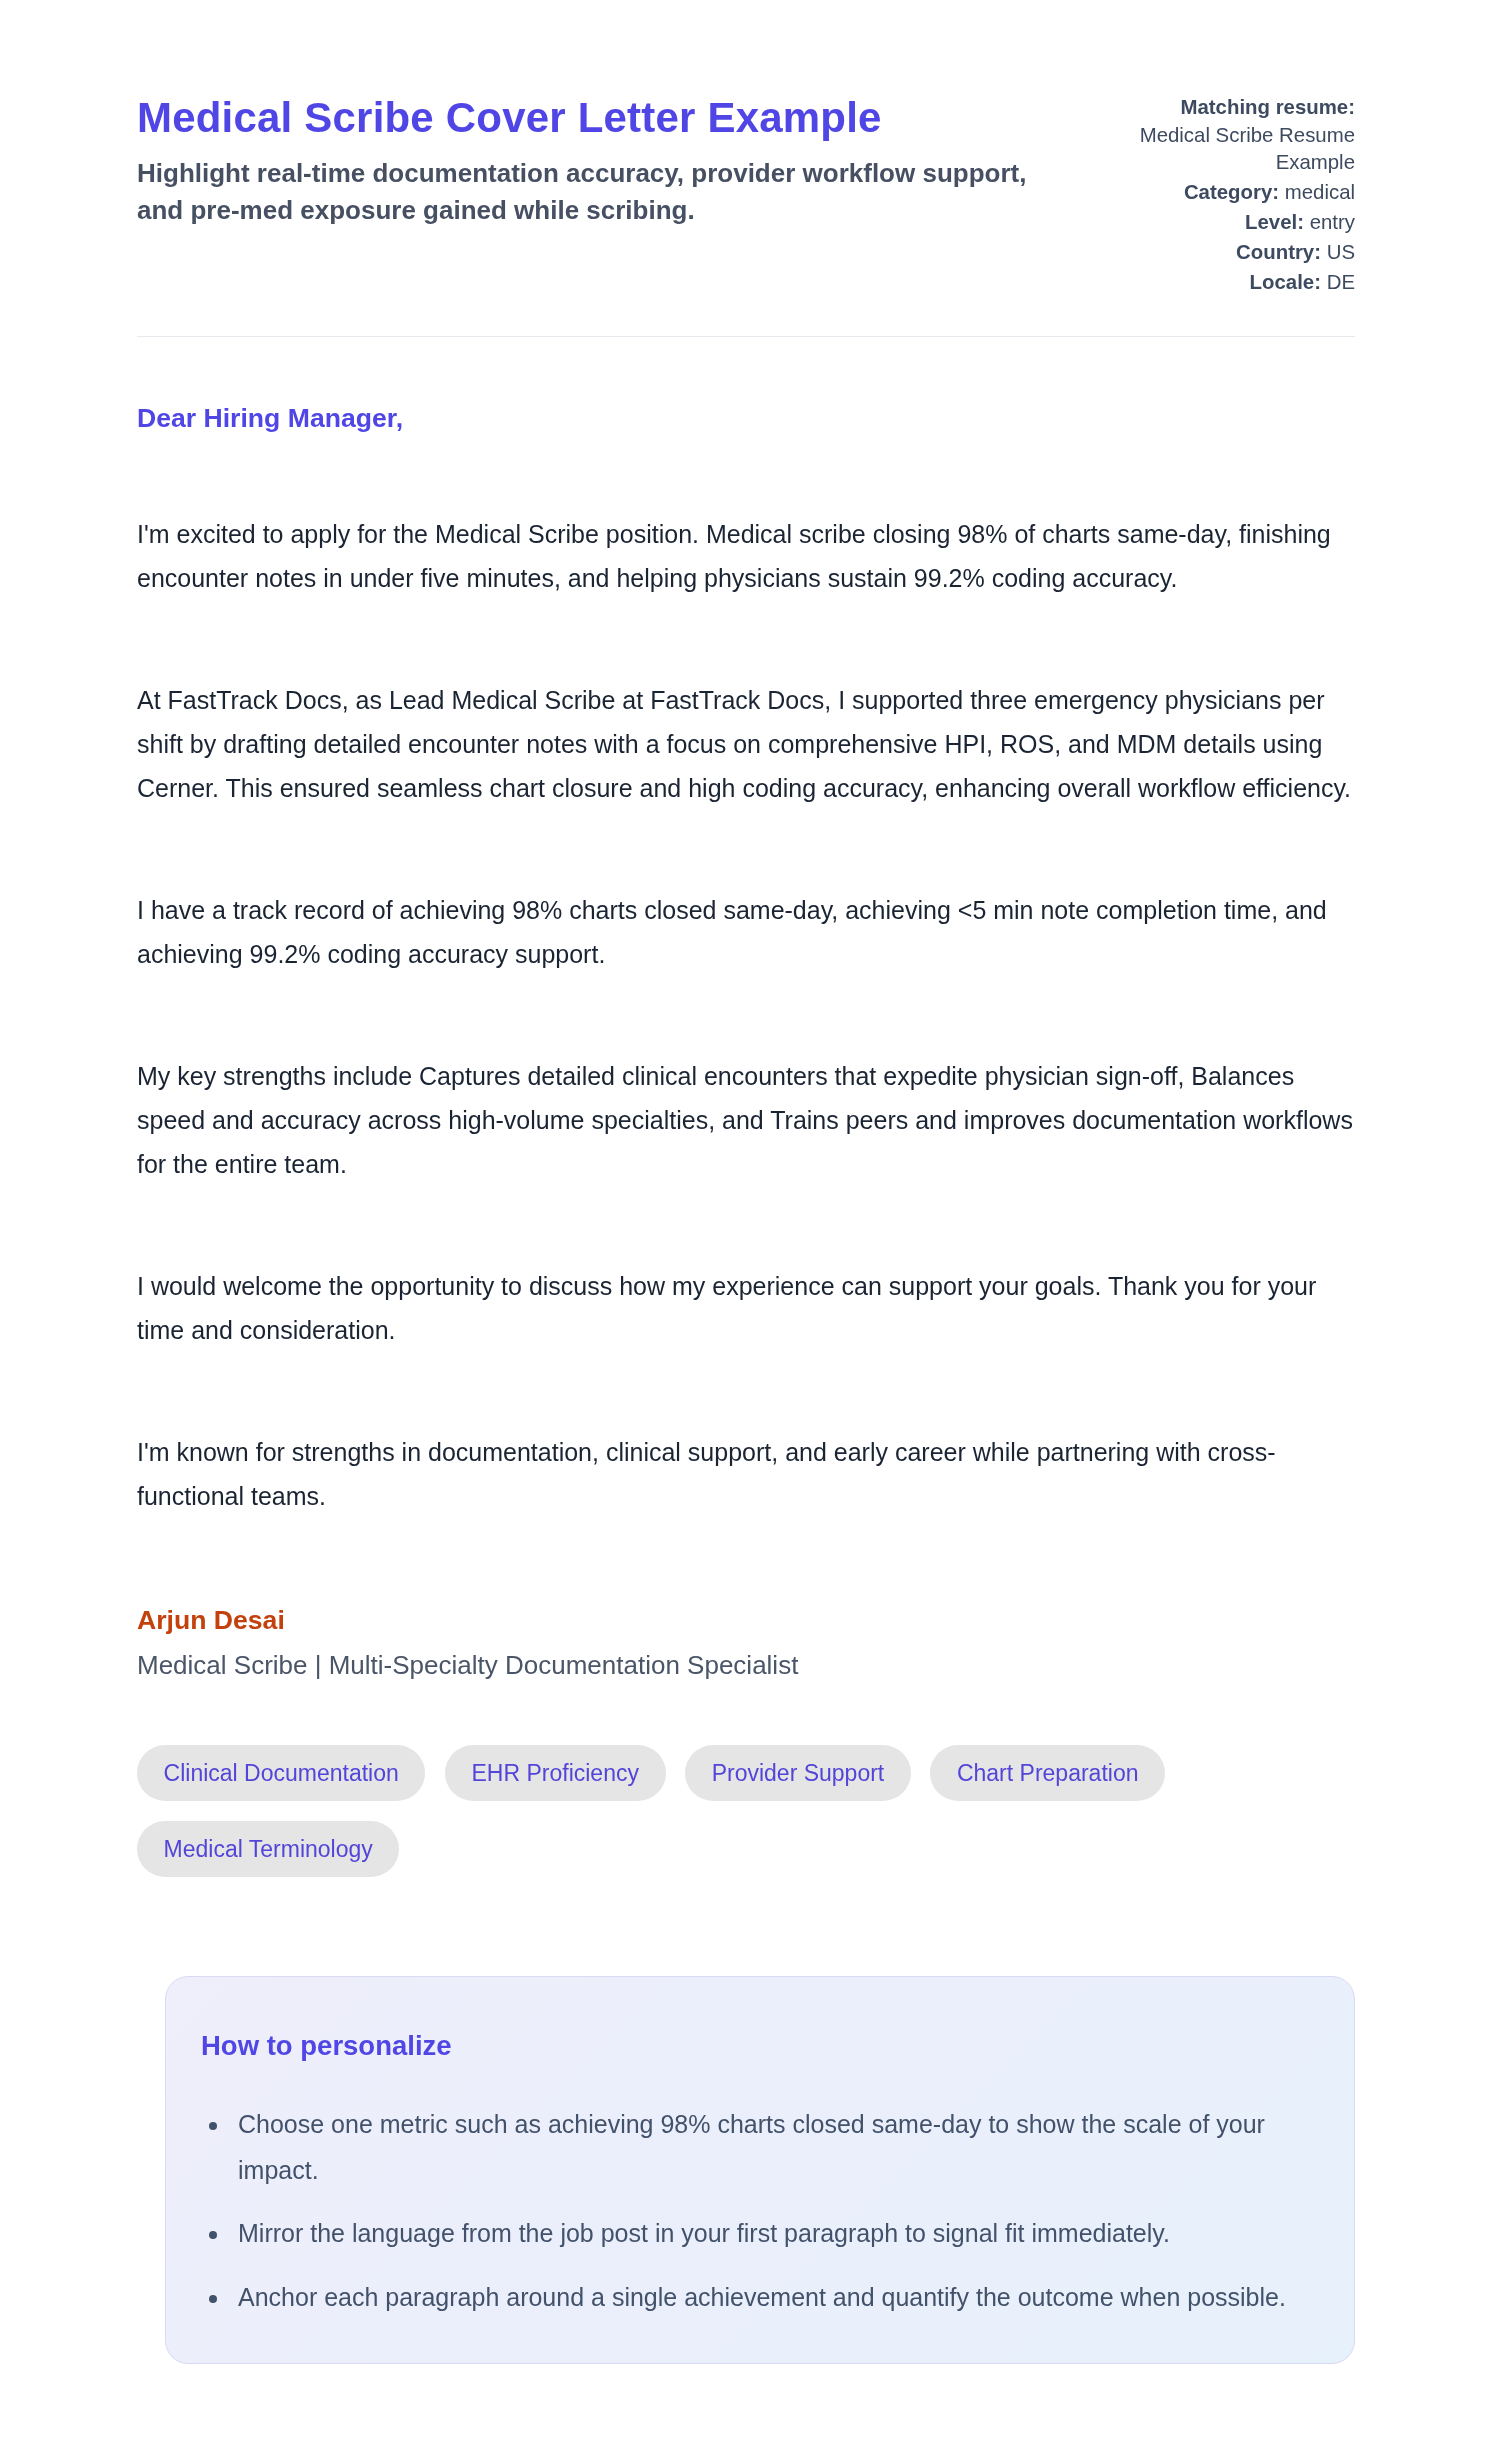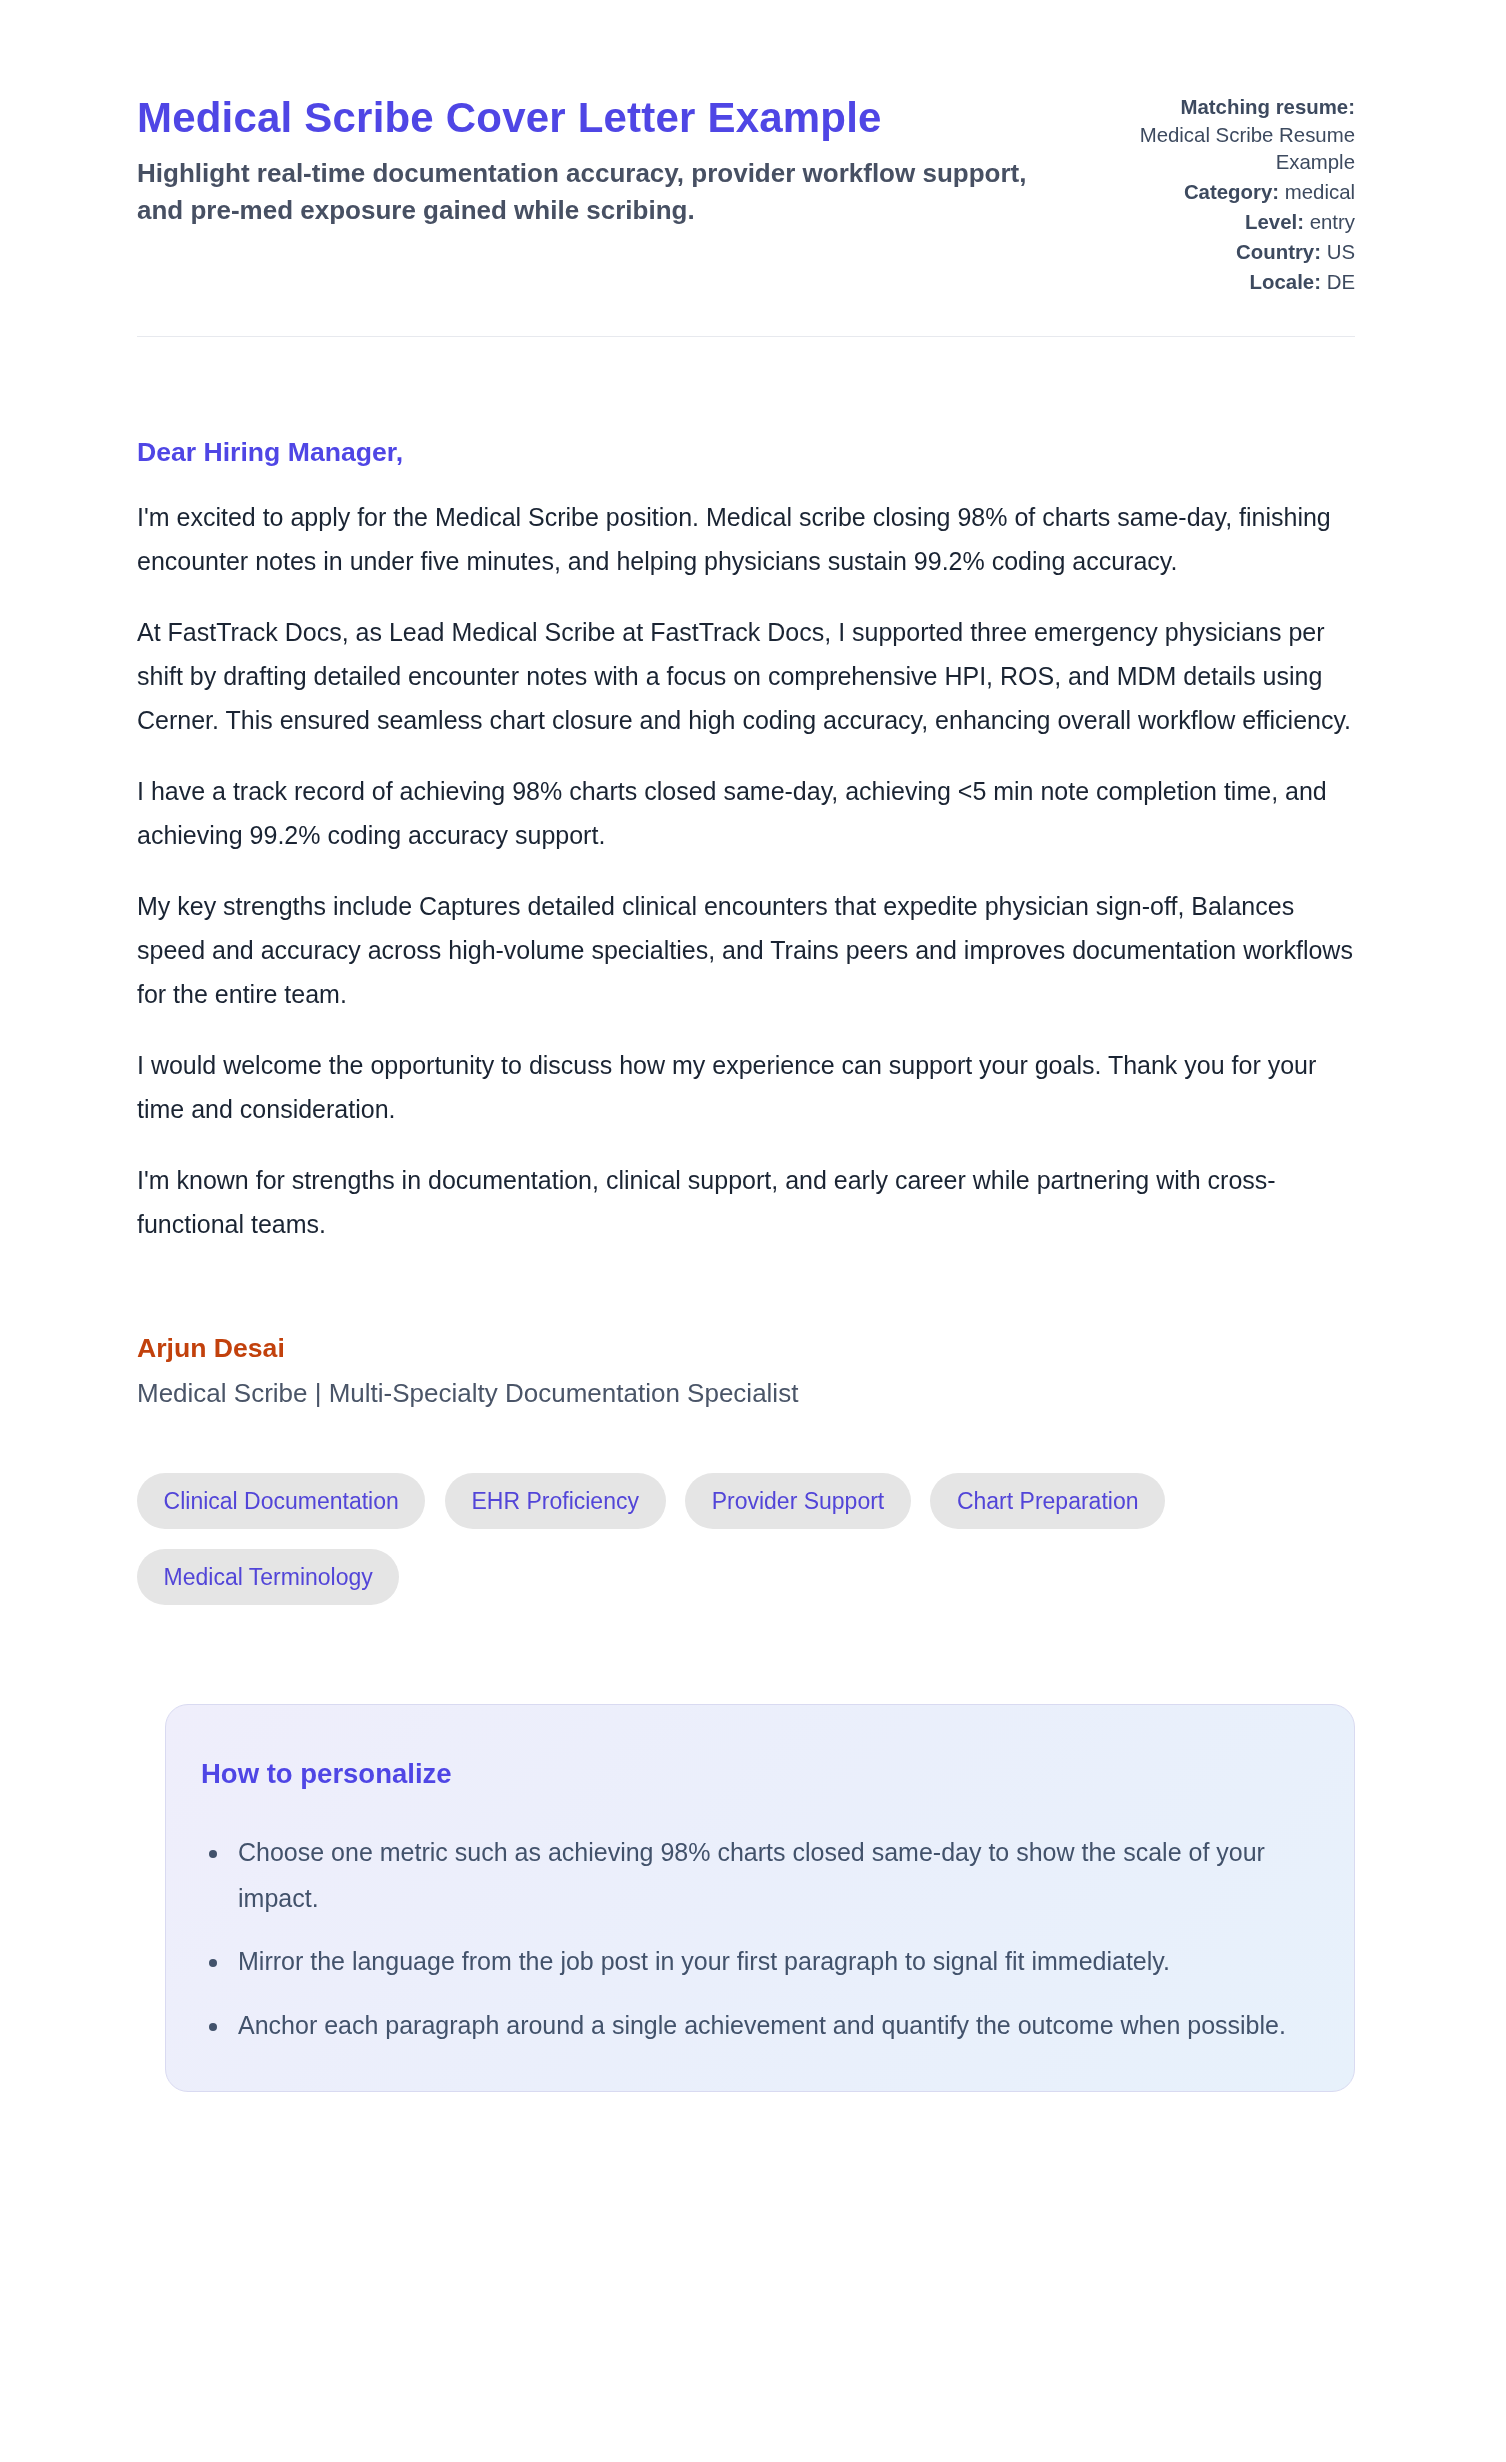--- a/index.html
+++ b/index.html
@@ -53,27 +53,27 @@
   .meta b { font-weight: 700; }
 
   .divider {
     border: none;
     border-top: 1.8px solid #e7e9ee;
     margin: 37px 0 0 0;
   }
 
   
   .greeting {
-    margin-top: 100px;
+    margin-top: 66px;
     font-size: 26.6px;
     font-weight: 700;
     color: #4f46e5;
   }
   .para {
-    margin: 27px 0 0 0;
+    margin: 78px 0 0 0;
     font-size: 25px;
     line-height: 44px;
     color: #1a2433;
     max-width: 1232px;
   }
 
   
   .signature { margin-top: 87px; }
   .sig-name {
     font-size: 26.6px;

